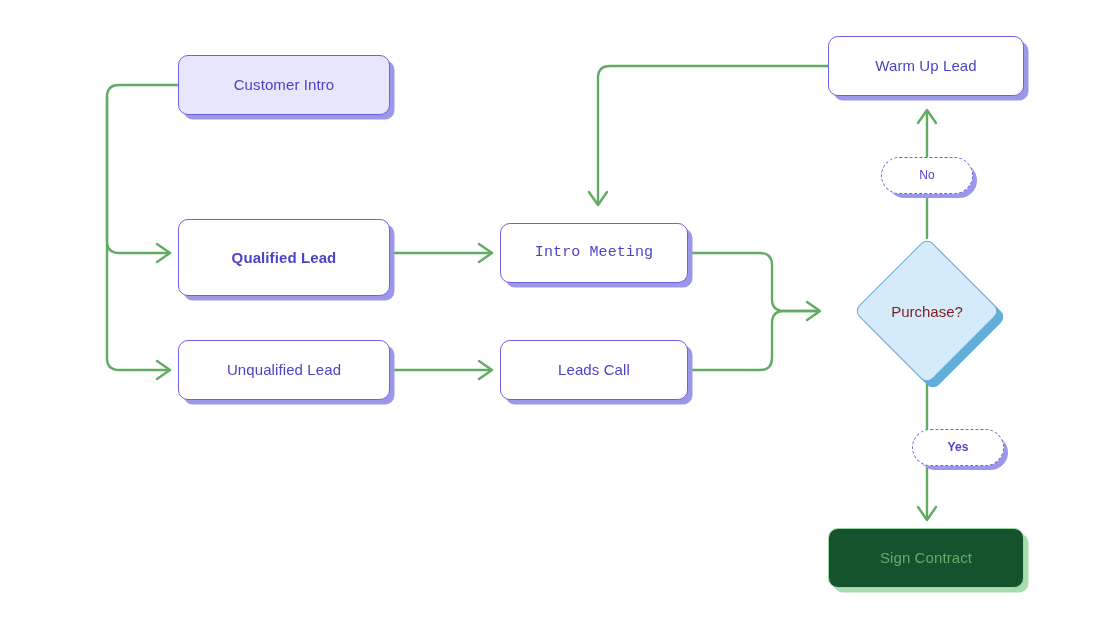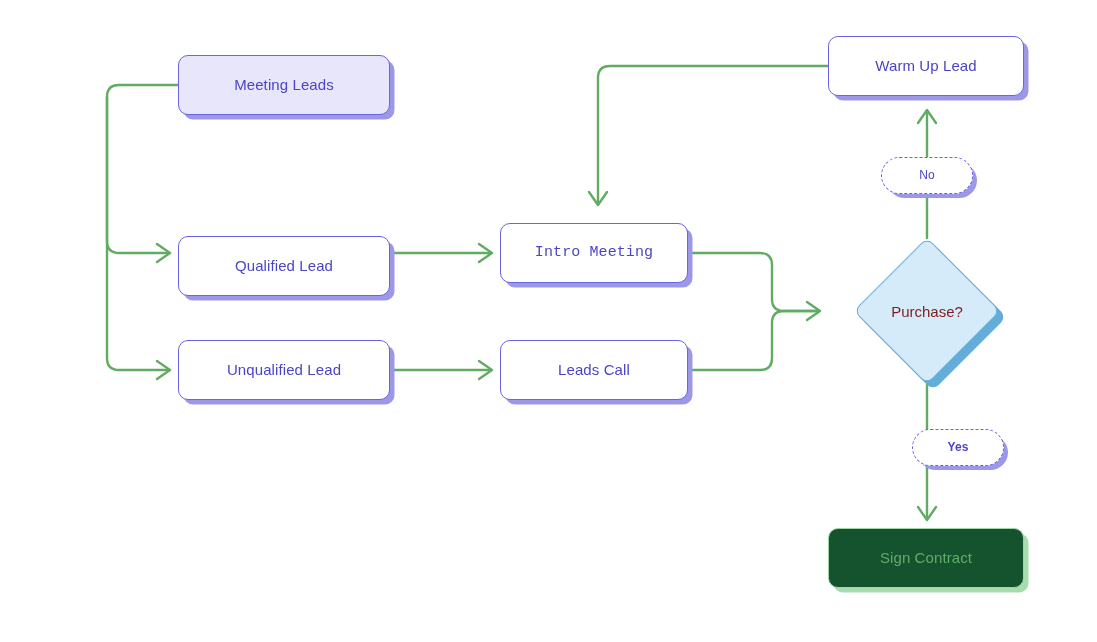--- a/index.html
+++ b/index.html
@@ -145,24 +145,24 @@
      Sign Contract --&gt;
     <path class="e" d="M 927 384 L 927 518"></path>
     <path class="ah" d="M 918 507 L 927 520 L 936 507"></path>
 
     
     <path class="e" d="M 828 66 L 610 66 Q 598 66 598 78 L 598 203"></path>
     <path class="ah" d="M 589 192 L 598 205 L 607 192"></path>
   </svg>
 
   <div class="node box filled" style="left:178px; top:55px; width:212px; height:60px;">
-    <span>Meeting Leads</span>
+    <span>Customer Intro</span>
   </div>
 
-  <div class="node box" style="left:178px; top:236px; width:212px; height:60px;">
+  <div class="node box" style="left:178px; top:219px; width:212px; height:77px;font-weight:bold;">
     <span>Qualified Lead</span>
   </div>
 
   <div class="node box" style="left:178px; top:340px; width:212px; height:60px;">
     <span>Unqualified Lead</span>
   </div>
 
   <div class="node box" style="left:500px; top:223px; width:188px; height:60px;font-family:Liberation Mono, monospace;">
     <span>Intro Meeting</span>
   </div>

